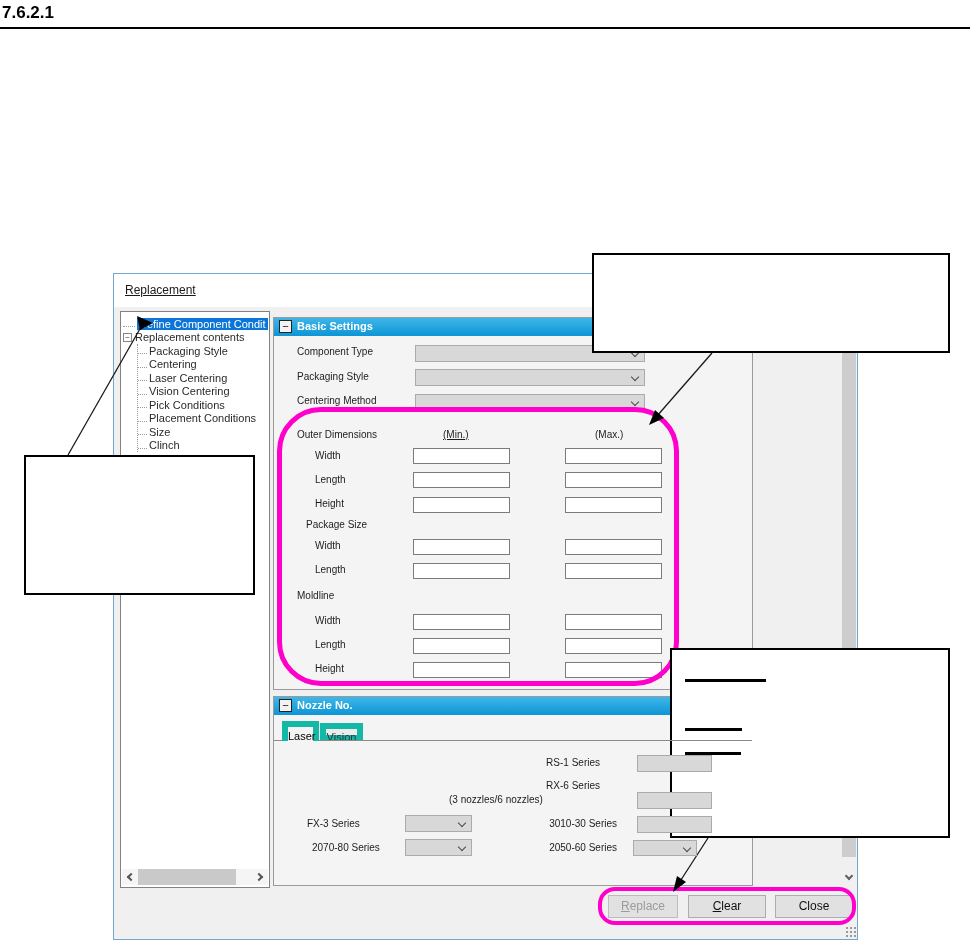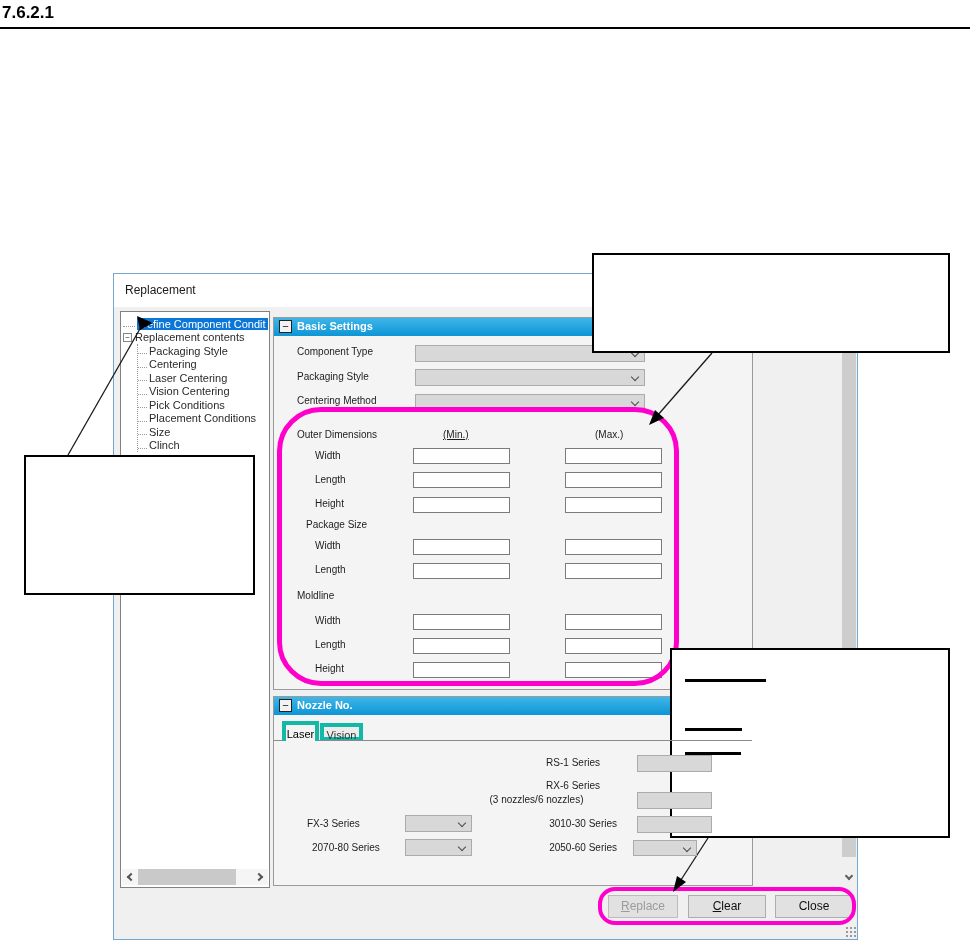--- a/index.html
+++ b/index.html
@@ -14,21 +14,21 @@
   .abs{position:absolute;}
   .lbl{font-size:10px;color:#1c1c1c;white-space:nowrap;}
 
   
   #heading{left:2px;top:3px;font-size:17px;font-weight:bold;color:#000;}
   #heading-rule{left:0;top:27px;width:970px;height:2px;background:#000;}
 
   
   #dialog{left:113px;top:273px;width:745px;height:667px;border:1px solid var(--dlg-border);background:var(--client);}
   #titlebar{left:0;top:0;right:0;height:33px;background:#fff;}
-  #title-text{position:absolute;left:11px;top:9px;font-size:12px;color:#1a1a1a;}
+  #title-text{position:absolute;left:11px;top:9px;font-size:12px;color:#1a1a1a;text-decoration:underline;}
 
   
   #tree-panel{left:6px;top:37px;width:150px;height:577px;background:#fff;border:1px solid #828282;overflow:hidden;}
   .tree-body{position:absolute;left:2px;top:5px;right:0;}
   .trow{display:flex;align-items:center;height:13.5px;font-size:11px;color:#2a2a2a;white-space:nowrap;}
   .stub{width:12px;height:7px;border-bottom:1px dotted #9a9a9a;margin-right:2px;flex:none;}
   .tree-kids{margin-left:14px;border-left:1px dotted #9a9a9a;}
   .tree-kids .stub{width:9px;}
   .sel{background:var(--sel-blue);color:#fff;padding:0 2px;}
   .expand-box{flex:none;width:9px;height:9px;border:1px solid #848484;background:#fff;font-size:8px;line-height:7px;text-align:center;color:#333;margin-right:3px;}
@@ -46,21 +46,21 @@
   #sec-nozzle{left:159px;top:422px;width:480px;height:190px;}
   .sec-header{position:absolute;left:0;top:0;right:0;height:18px;background:linear-gradient(var(--hdr-top),var(--hdr-bot));}
   .collapse-box{position:absolute;left:5px;top:2px;width:13px;height:13px;background:#f2f2f2;border:1px solid #222;font-size:11px;line-height:11px;text-align:center;color:#111;}
   .sec-title{position:absolute;left:23px;top:2px;font-size:11px;font-weight:bold;color:#fff;white-space:nowrap;}
 
   .combo{position:absolute;background:var(--combo);border:1px solid var(--combo-border);}
   .combo .cchev{position:absolute;right:6px;top:4px;width:6px;height:6px;border-right:1.5px solid #4a4a4a;border-bottom:1.5px solid #4a4a4a;transform:rotate(45deg);}
   .tinput{position:absolute;width:97px;height:16px;background:#fff;border:1px solid var(--input-border);}
 
   
-  .tab{position:absolute;font-size:11px;text-align:center;border:4px solid #14b8a6;}
+  .tab{position:absolute;font-size:11px;text-align:center;border:6px solid #14b8a6;}
   #tab-laser{left:8px;top:24px;width:37px;height:20px;background:var(--section);border-bottom:none;z-index:3;line-height:19px;}
   #tab-vision{left:46px;top:26px;width:43px;height:18px;background:#ececec;line-height:16px;color:#333;}
   .tab-panel{position:absolute;left:0;right:0;top:43px;bottom:0;border-top:1px solid #8a8a8a;z-index:1;}
 
   
   #vscroll{left:727px;top:44px;width:16px;height:568px;background:var(--client);}
   .vs-btn{position:absolute;left:0;width:16px;height:17px;background:var(--client);}
   #vs-thumb{position:absolute;left:1px;top:18px;width:14px;height:521px;background:#cdcdcd;}
 
   
@@ -224,21 +224,21 @@
         <span class="sec-title">Nozzle No.</span>
       </div>
       <div class="tab-panel"></div>
       <div id="tab-laser" class="tab">Laser</div>
       <div id="tab-vision" class="tab">Vision</div>
 
       <span class="lbl abs" style="left:180px;top:60px;width:146px;text-align:right;">RS-1 Series</span>
       <div class="combo" style="left:363px;top:58px;width:75px;height:17px;z-index:2;"></div>
 
       <span class="lbl abs" style="left:180px;top:83px;width:146px;text-align:right;">RX-6 Series</span>
-      <span class="lbl abs" style="left:181px;top:97px;width:163px;text-align:center;">(3 nozzles/6 nozzles)</span>
+      <span class="lbl abs" style="left:175px;top:97px;width:163px;text-align:left;">(3 nozzles/6 nozzles)</span>
       <div class="combo" style="left:363px;top:95px;width:75px;height:17px;z-index:2;"></div>
 
       <span class="lbl abs" style="left:33px;top:121px;">FX-3 Series</span>
       <div class="combo" style="left:131px;top:118px;width:67px;height:17px;">
           <span class="cchev"></span>
         </div>
       <span class="lbl abs" style="left:200px;top:121px;width:143px;text-align:right;">3010-30 Series</span>
       <div class="combo" style="left:363px;top:119px;width:75px;height:17px;z-index:2;"></div>
 
       <span class="lbl abs" style="left:38px;top:145px;">2070-80 Series</span>

